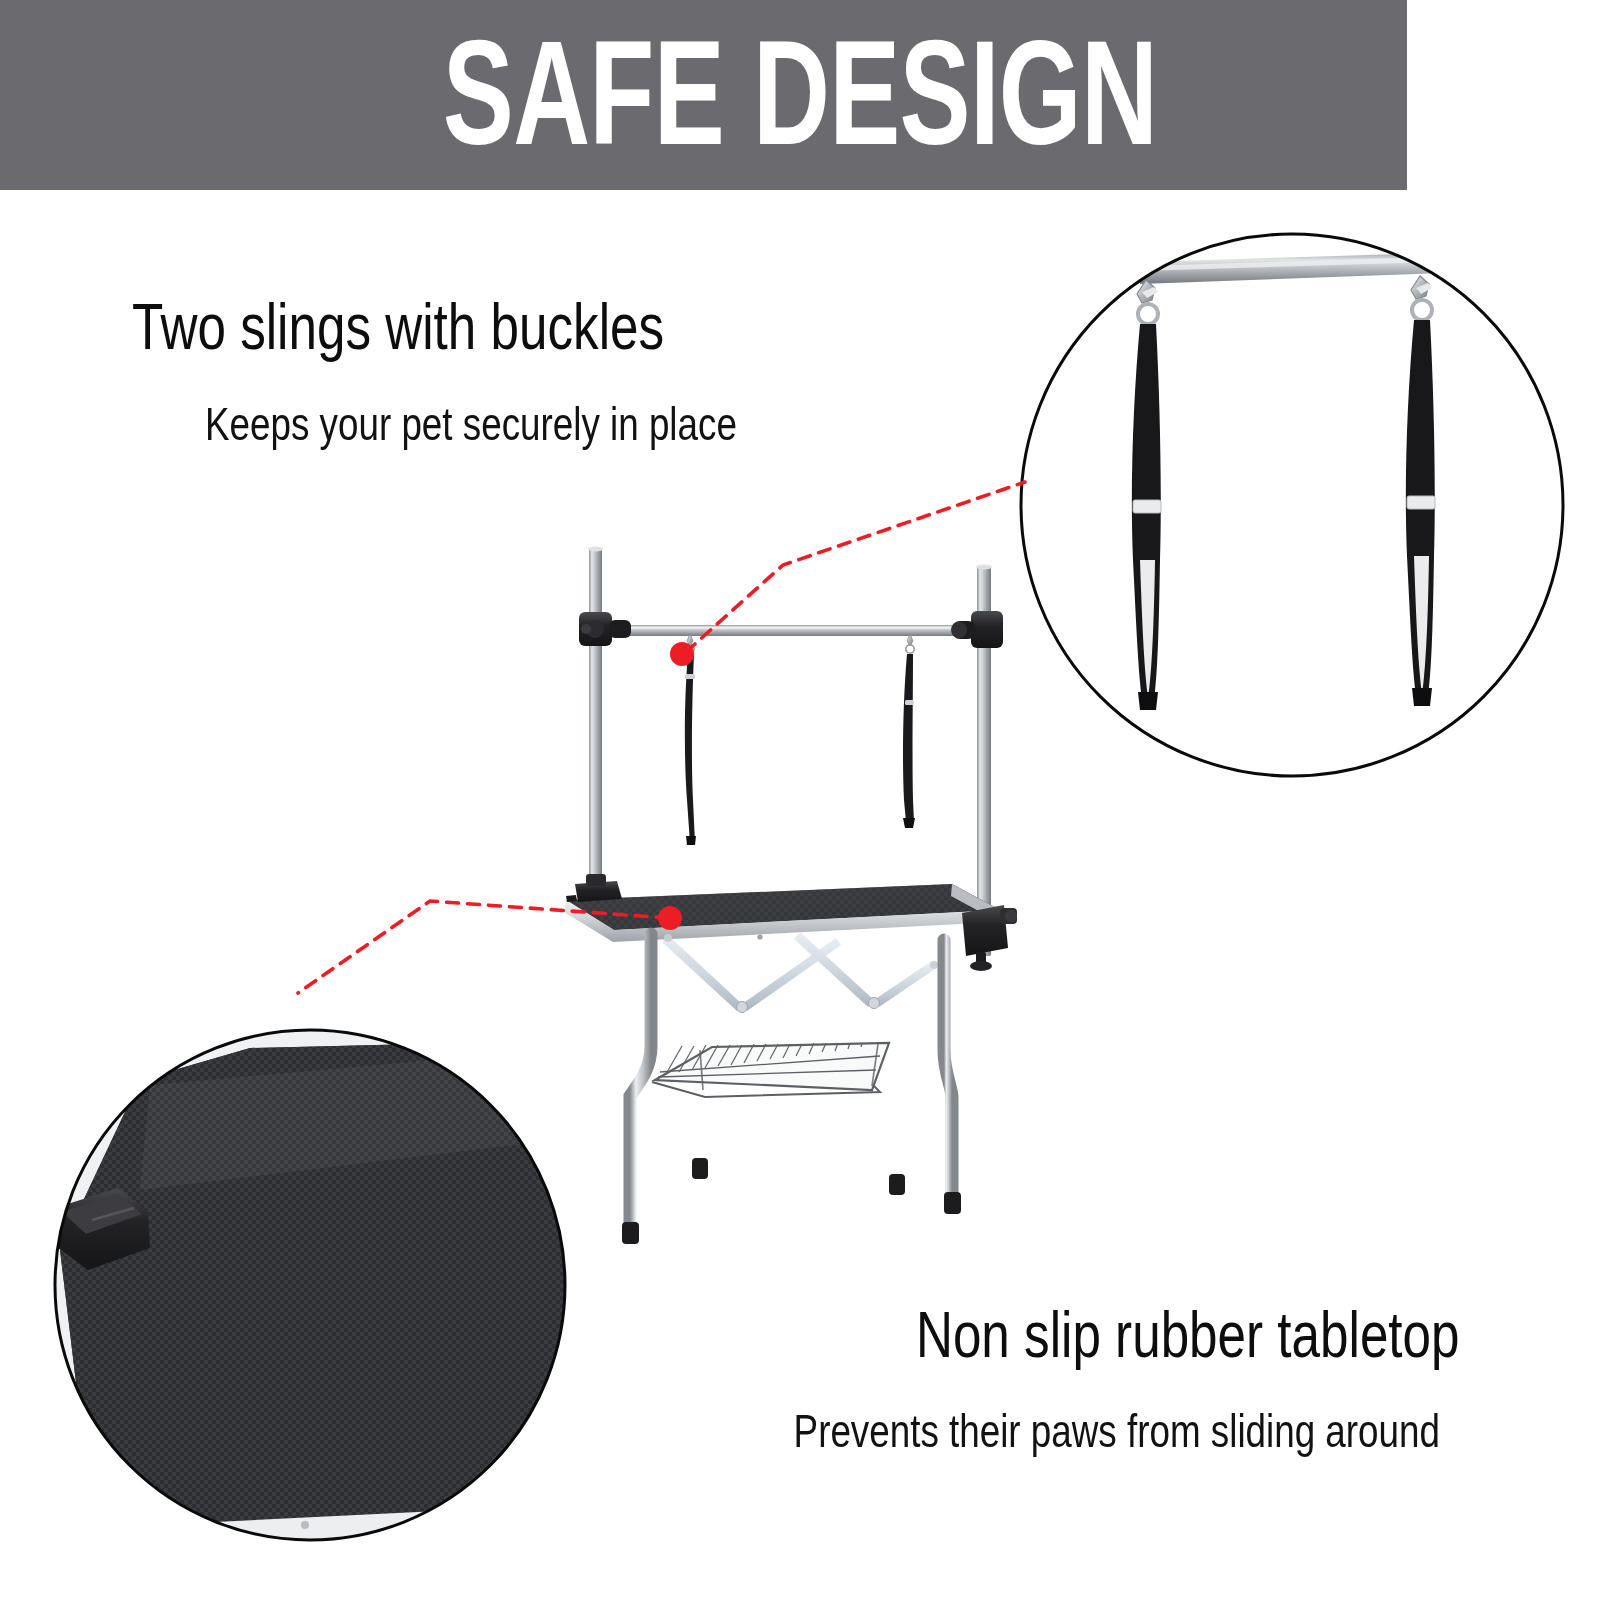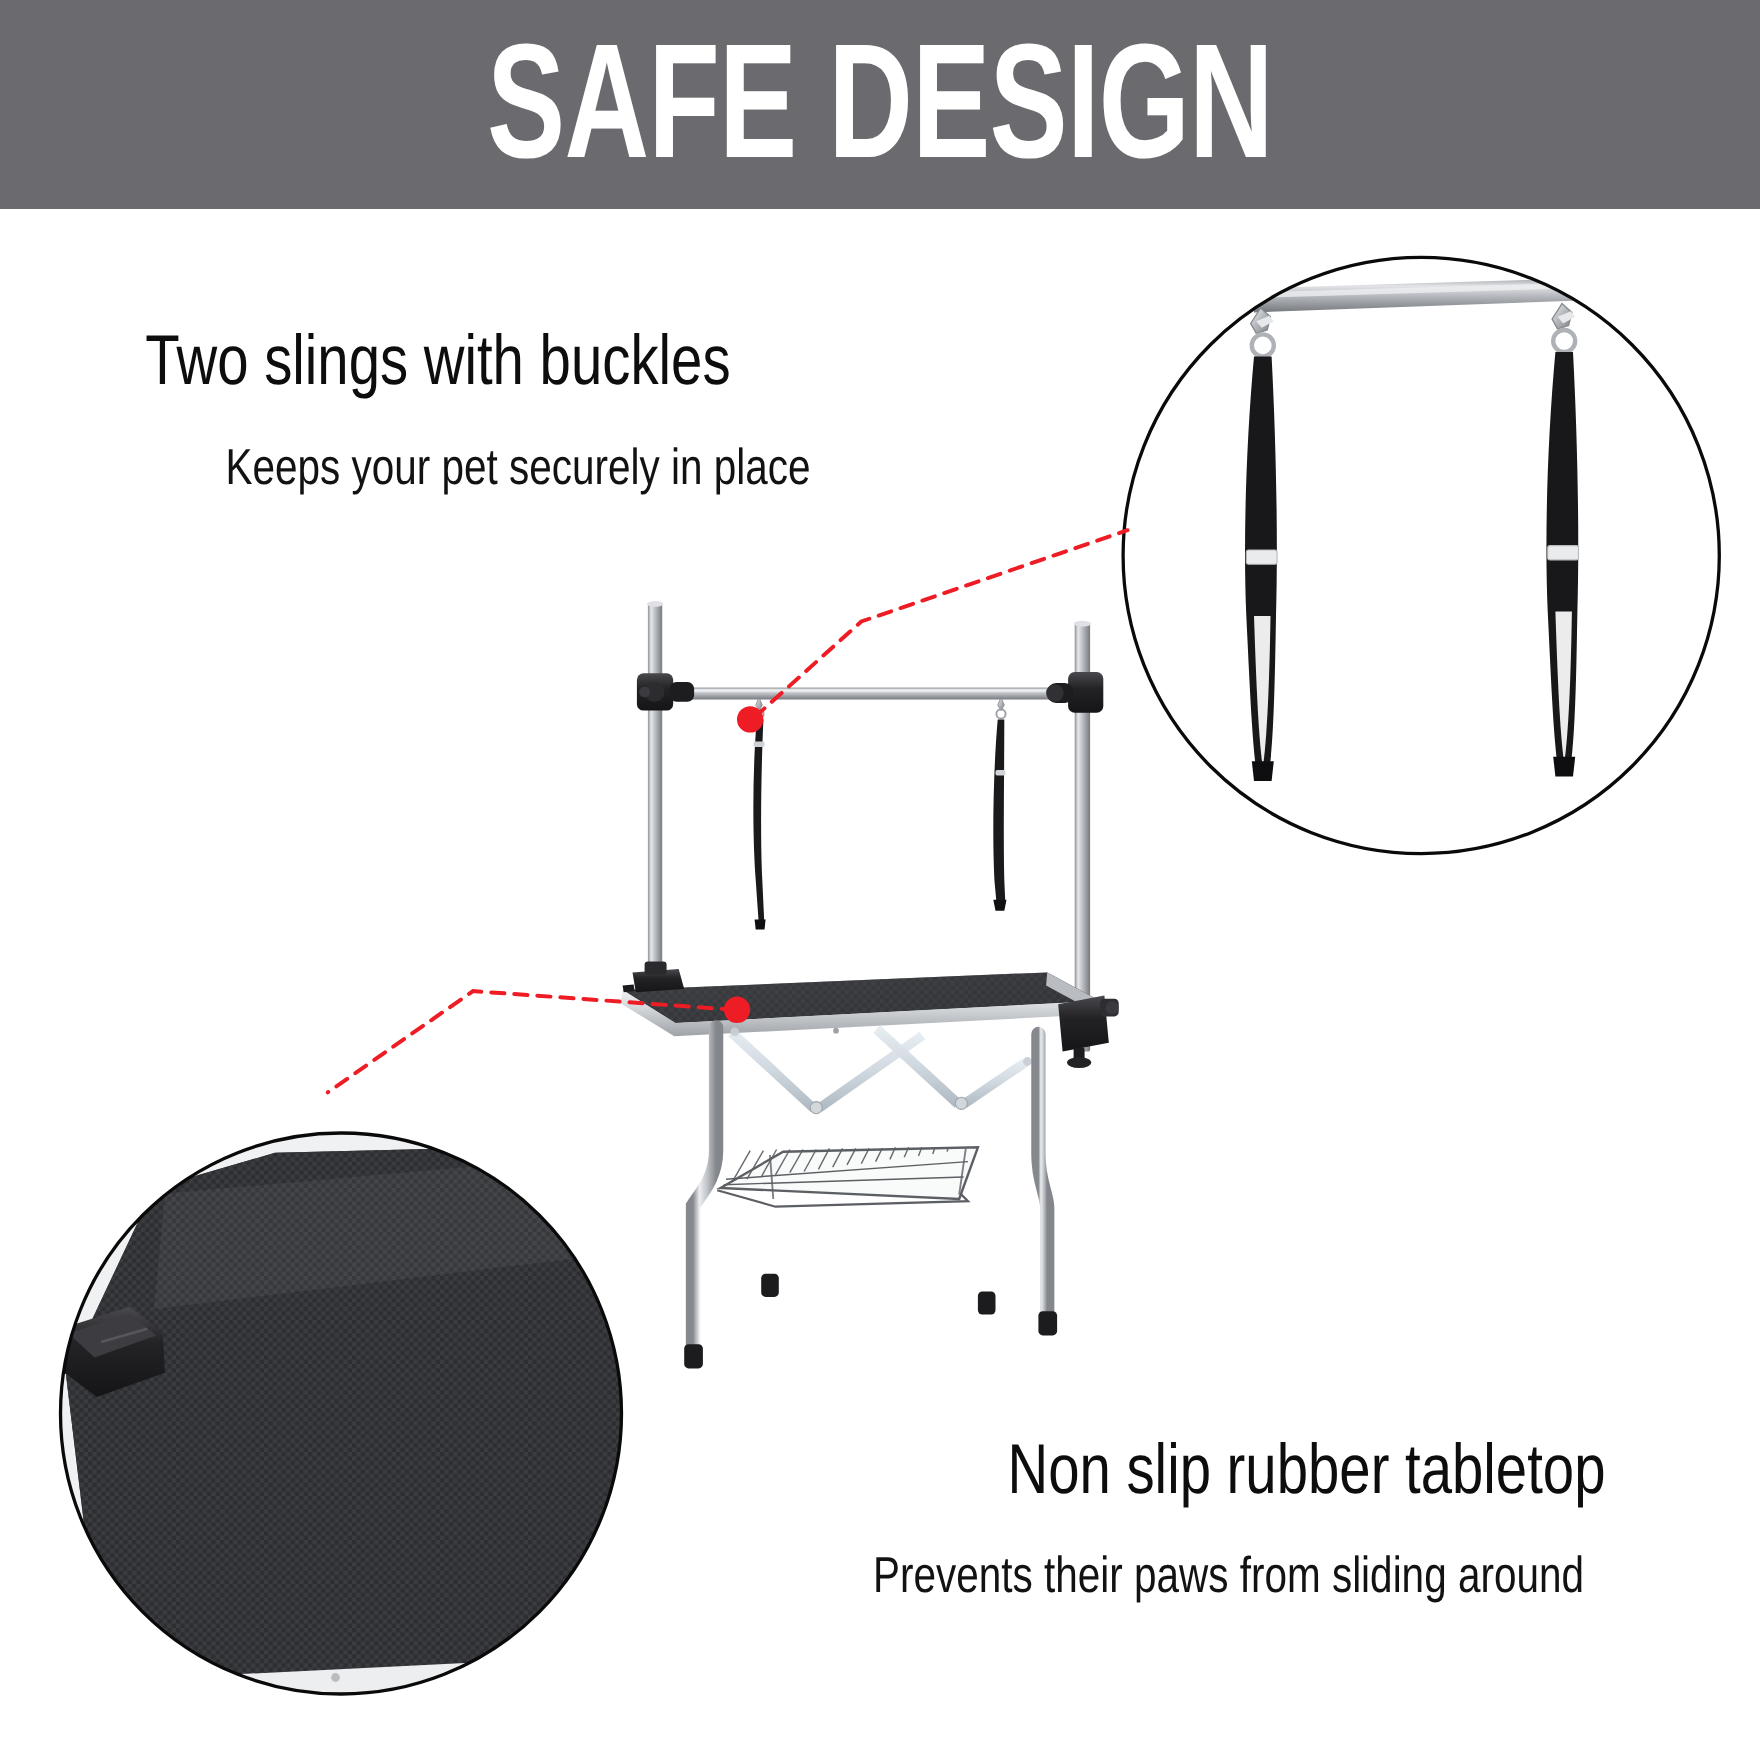--- a/index.html
+++ b/index.html
@@ -17,21 +17,21 @@
     height: 1600px;
     background: #ffffff;
     overflow: hidden;
   }
 
   
   .banner {
     position: absolute;
     left: 0;
     top: 0;
-    width: 1600px;
+    width: 1407px;
     height: 190px;
     background: #6b6b6f;
   }
   .banner-title {
     position: absolute;
     left: 0;
     top: 18px;
     width: 1600px;
     text-align: center;
     color: #ffffff;

